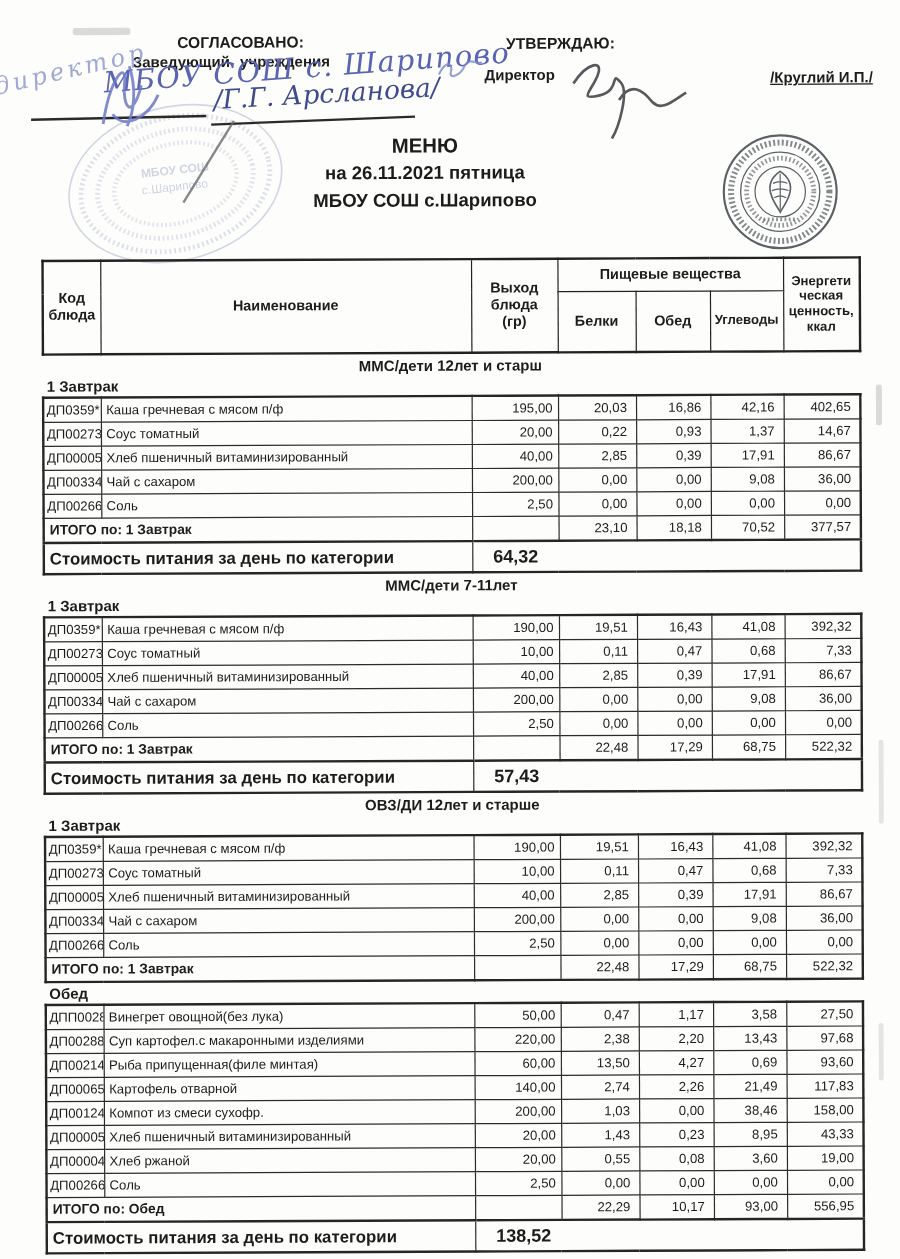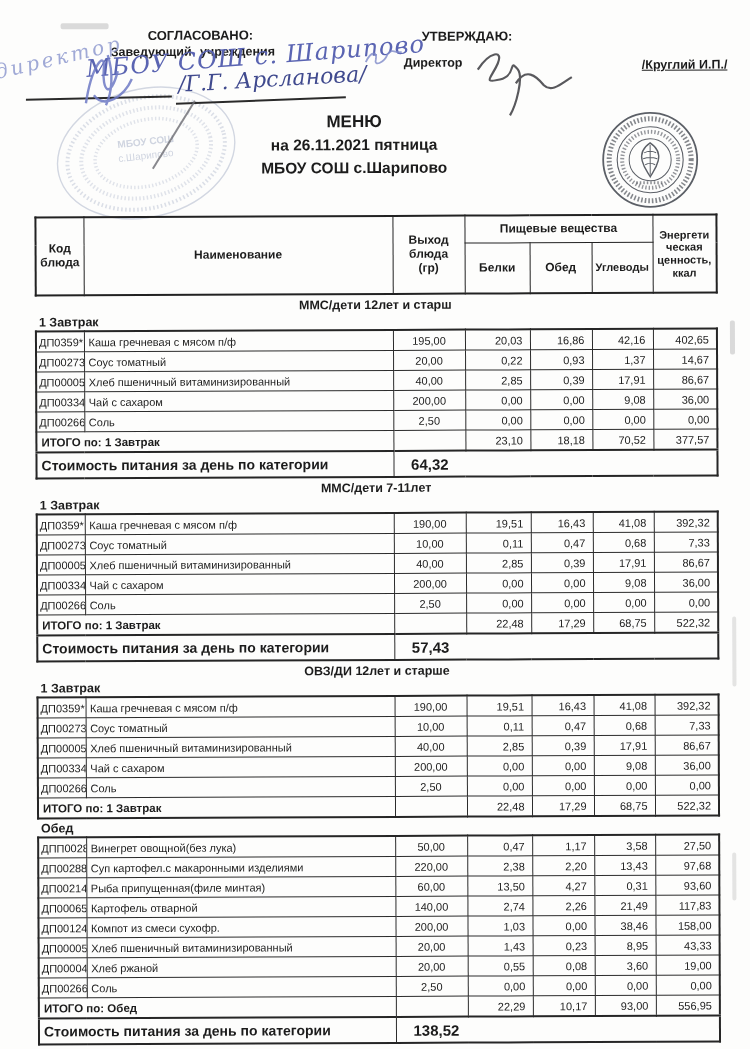--- a/index.html
+++ b/index.html
@@ -31,21 +31,21 @@
                   vertical-align:middle;line-height:1.15;padding:1px 0;white-space:pre-line;overflow:hidden;}
   .main-header tr:first-child td{height:24px;}
   .main-header tr:last-child td{height:47px;}
 
   .category{text-align:center;font-weight:bold;font-size:12.5px;margin:3px 0 0;}
   .meal{font-weight:bold;font-size:12.5px;margin:2px 0 1px 4px;}
   .menu-table{border:2px solid #262626;margin-bottom:1px;}
   .menu-table td{border:1px solid #2c2c2c;font-size:11px;height:19px;padding:0 4px;
                  vertical-align:middle;overflow:hidden;white-space:nowrap;}
   .menu-table td.code{padding-left:2px;}
-  .menu-table td.out{text-align:center;}
+  .menu-table td.out{text-align:right;}
   .menu-table td.num{text-align:right;padding-right:7px;}
   .menu-table td.total-label{font-weight:bold;font-size:11.5px;}
   .menu-table tr.cost-row td{height:24px;border-top:2px solid #262626;}
   .menu-table td.cost-label{font-weight:bold;font-size:14px;}
   .menu-table td.cost-value{font-weight:bold;font-size:15px;padding-left:17px;text-align:left;}
   .footer-cat{margin-top:4px;}
 
   
   .artifact{position:absolute;background:#bdbdbd;opacity:.55;border-radius:2px;}
 </style>
@@ -395,21 +395,21 @@
                   <td class="num">2,20</td>
                   <td class="num">13,43</td>
                   <td class="num">97,68</td>
                 </tr>
                 <tr>
                   <td class="code">ДП00214</td>
                   <td class="name">Рыба припущенная(филе минтая)</td>
                   <td class="out">60,00</td>
                   <td class="num">13,50</td>
                   <td class="num">4,27</td>
-                  <td class="num">0,31</td>
+                  <td class="num">0,69</td>
                   <td class="num">93,60</td>
                 </tr>
                 <tr>
                   <td class="code">ДП00065</td>
                   <td class="name">Картофель отварной</td>
                   <td class="out">140,00</td>
                   <td class="num">2,74</td>
                   <td class="num">2,26</td>
                   <td class="num">21,49</td>
                   <td class="num">117,83</td>

